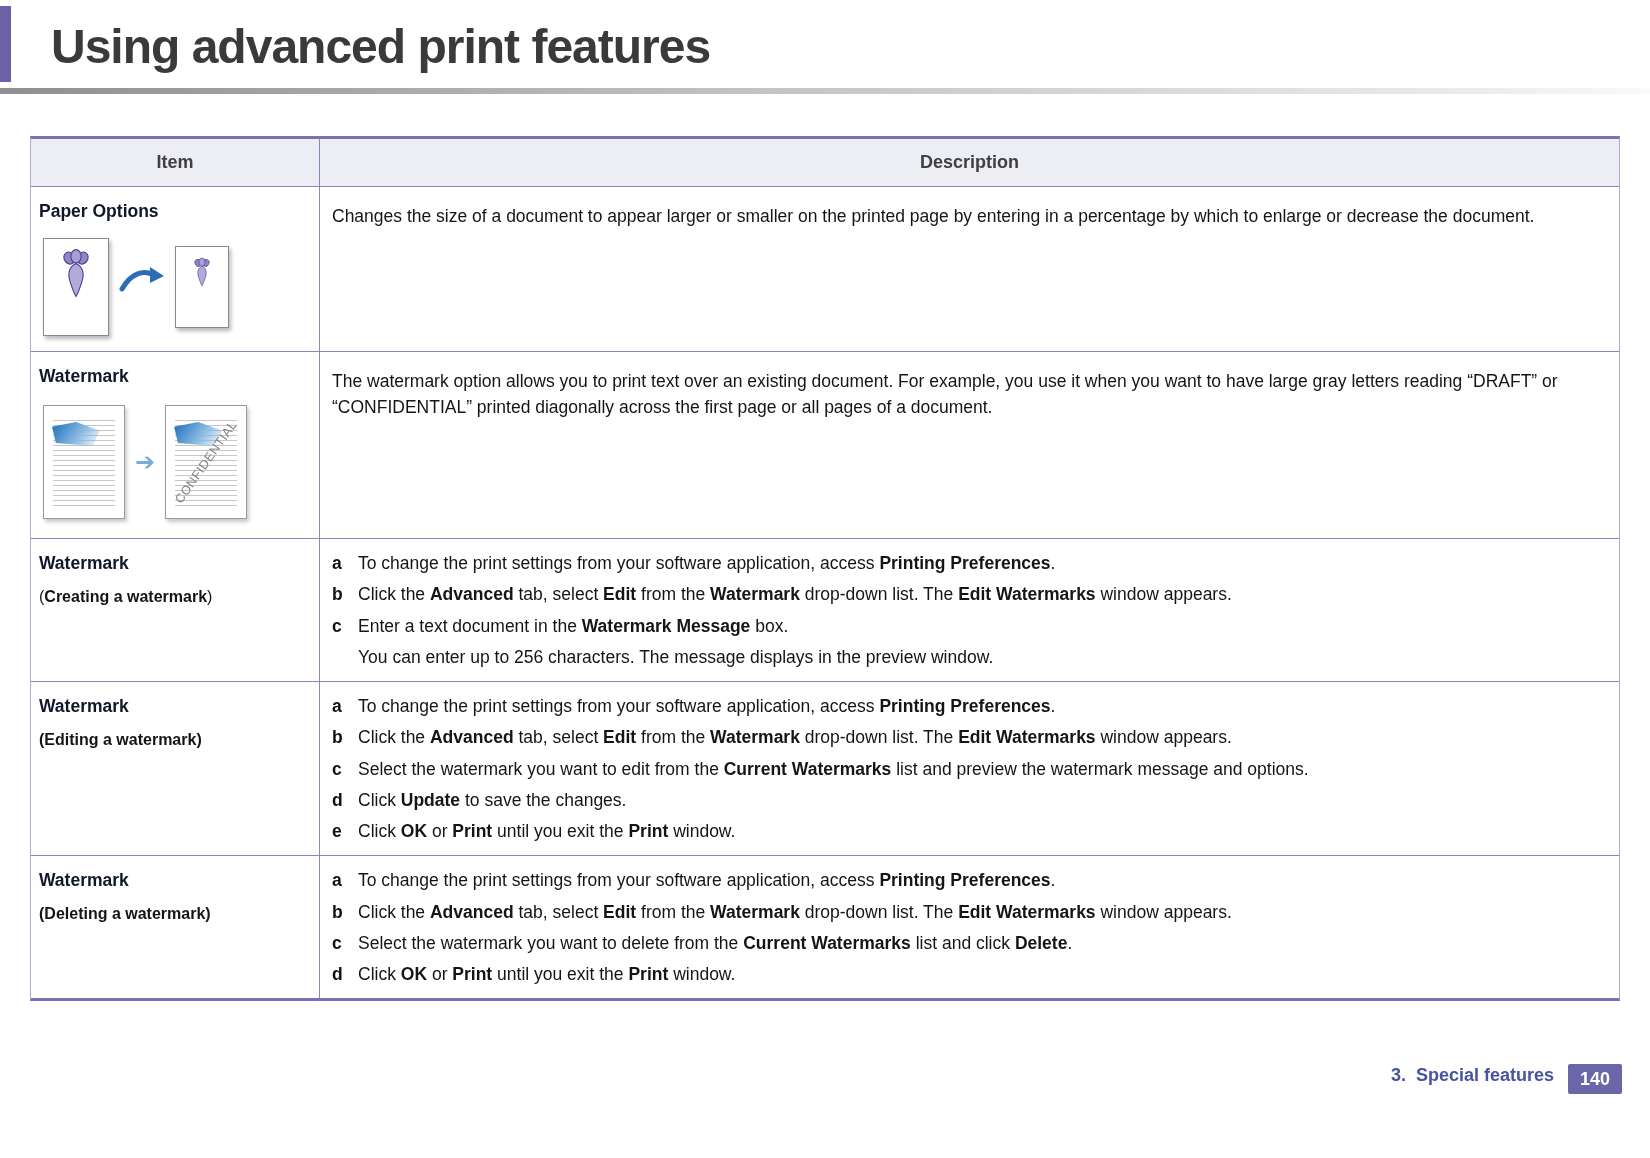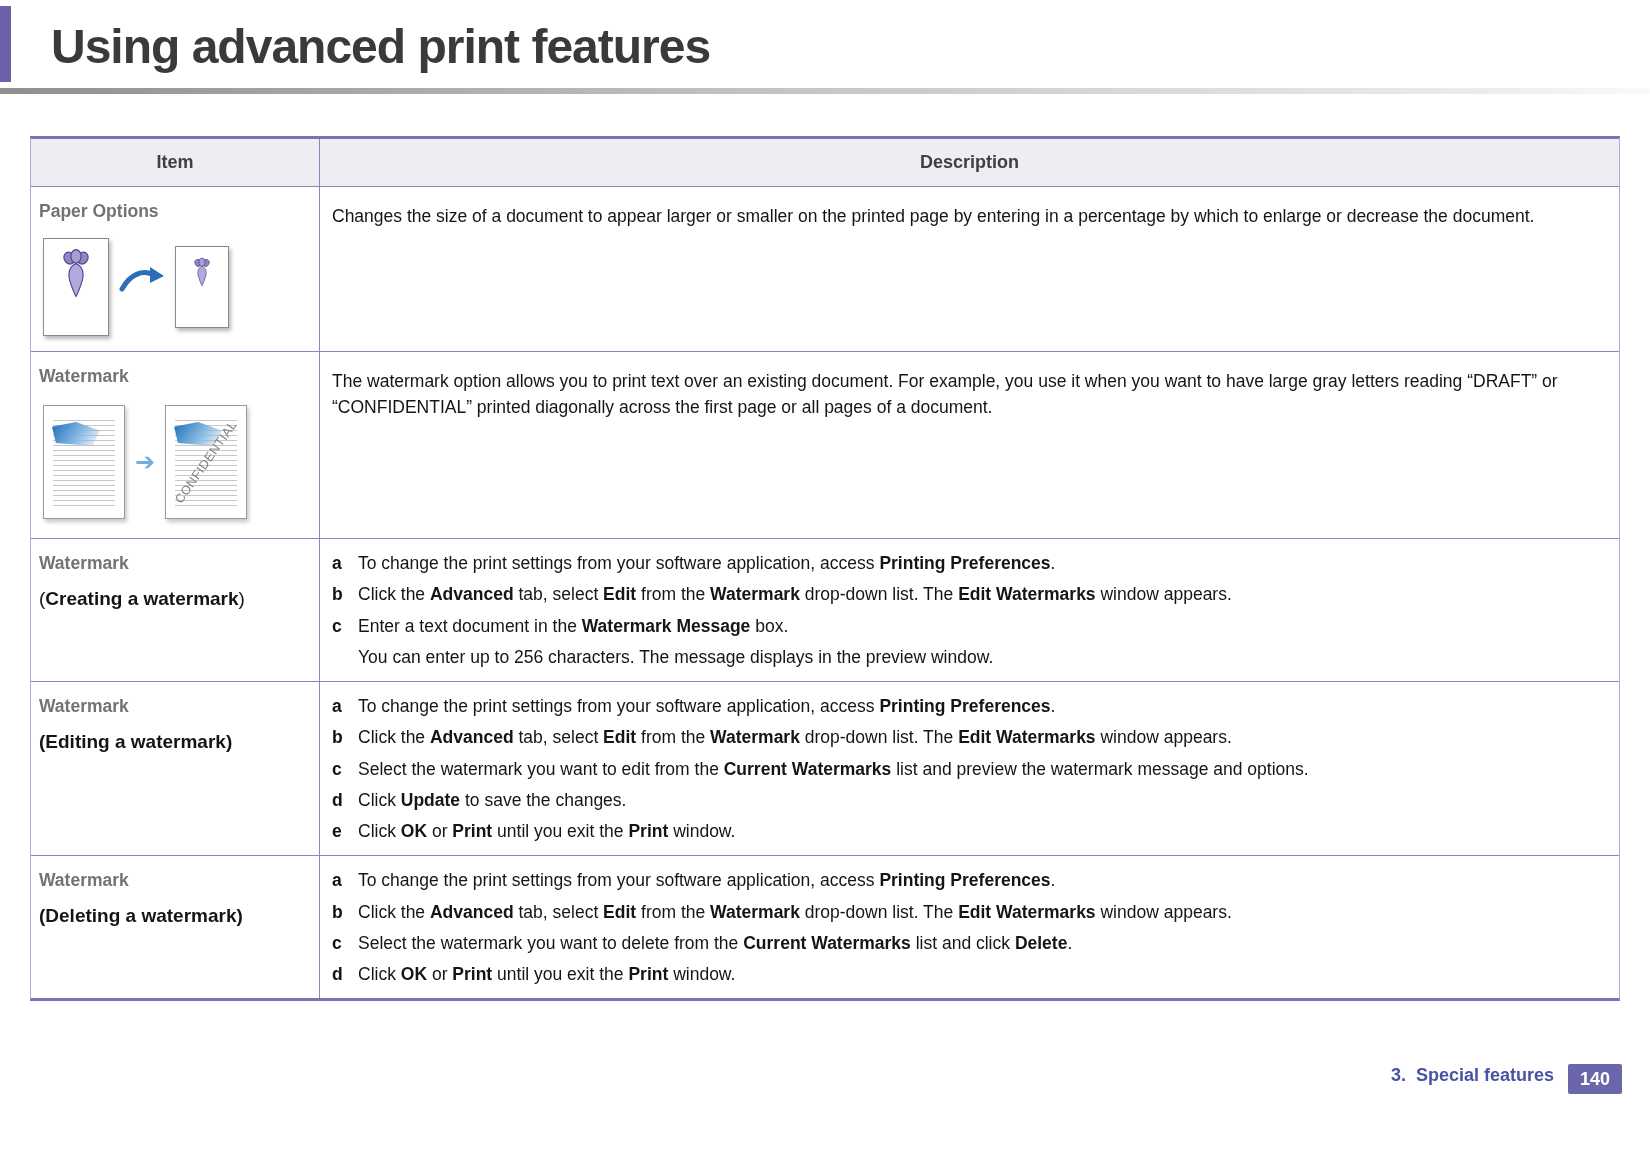--- a/index.html
+++ b/index.html
@@ -24,22 +24,22 @@
   .trow + .trow{border-top:1px solid #8d85c2;}
   .col1{border-right:1px solid #8d85c2;padding:14px 12px 14px 8px;}
   .col2{padding:14px 24px 14px 12px;font-size:17.5px;line-height:1.5;}
   .thead{background:#ededf4;}
   .thead .col1,.thead .col2{display:flex;align-items:center;justify-content:center;
     font-weight:bold;font-size:18px;color:#404040;padding:10px;}
   .row-paper{min-height:164px;}
   .row-watermark{min-height:186px;}
   .row-steps .col2{padding-top:11px;padding-bottom:11px;}
 
-  .item-title{font-size:17.5px;font-weight:bold;color:#737373;}
-  .item-subtitle{font-size:19px;margin-top:14px;color:#151515;}
+  .item-title{font-size:17.5px;font-weight:bold;color:#0f172a;}
+  .item-subtitle{font-size:16px;margin-top:14px;color:#151515;}
   .desc-text{margin:2px 0 0 0;color:#151515;}
 
   .step{display:grid;grid-template-columns:26px 1fr;margin-bottom:5px;}
   .step:last-child{margin-bottom:0;}
   .step-letter{font-weight:bold;color:#111;}
 
   
   .illus-resize{display:flex;align-items:center;gap:8px;margin-top:16px;padding-left:4px;}
   .mini-page{background:#fff;border:1px solid #8a8a8a;box-shadow:2px 3px 4px rgba(0,0,0,.28);
     display:flex;justify-content:center;}

